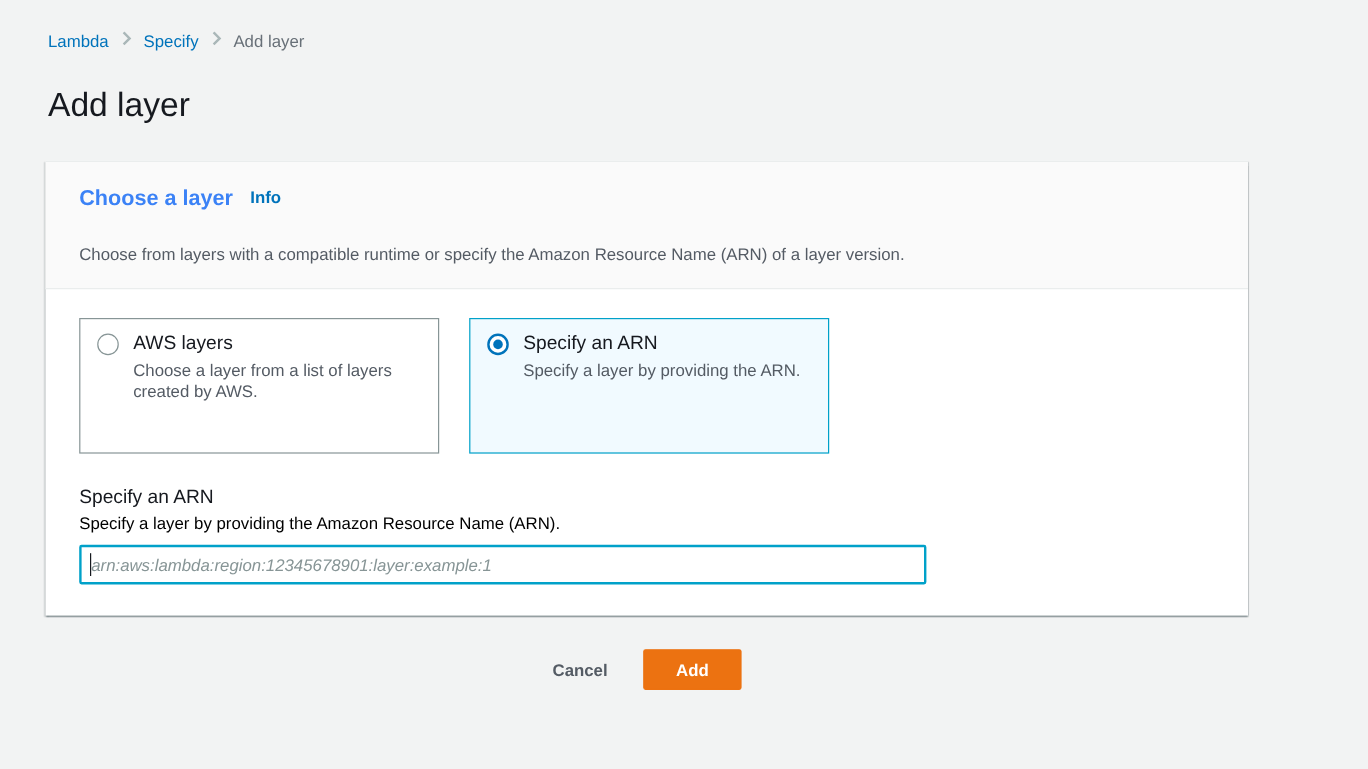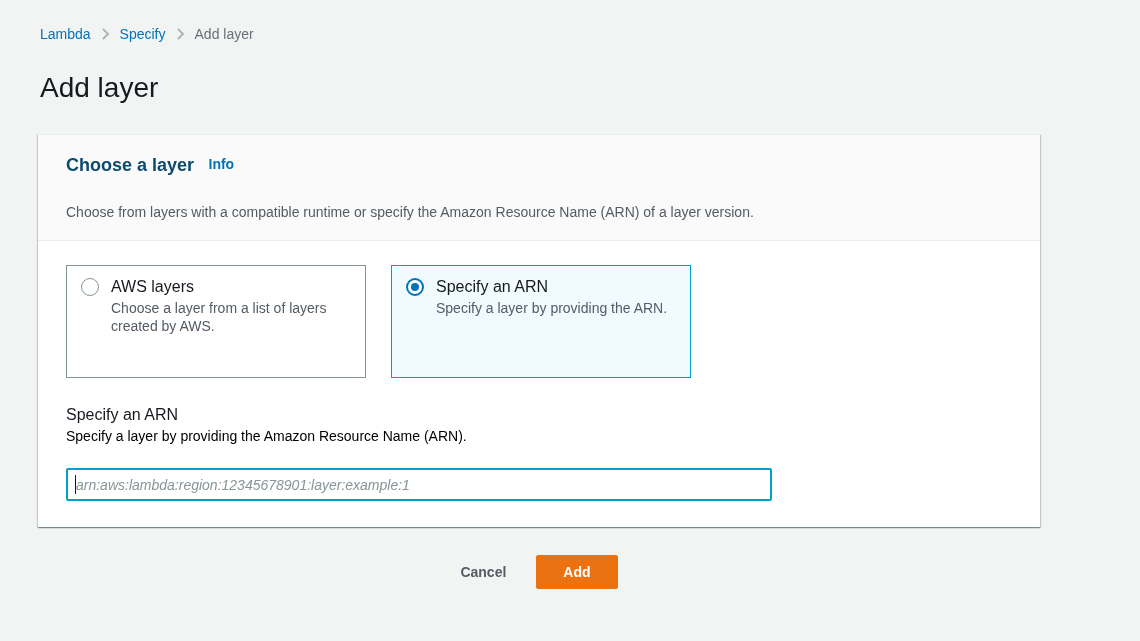--- a/index.html
+++ b/index.html
@@ -7,21 +7,21 @@
   body {
     background: #f2f3f3;
     font-family: "Liberation Sans", sans-serif;
     color: #16191f;
   }
 
   
   .breadcrumb {
     margin: 26px 0 10px 40px;
     display: flex;
-    align-items: center;
+    align-items: flex-start;
     font-size: 14px;
   }
   .breadcrumb a {
     color: #0073bb;
     text-decoration: none;
     cursor: pointer;
   }
   .crumb-sep {
     display: inline-flex;
     margin: 0 10px;
@@ -47,21 +47,21 @@
   }
   .card-header {
     background: #fafafa;
     padding: 20px 28px 18px 28px;
     border-bottom: 1px solid #eaeded;
   }
   .card-title {
     font-size: 18px;
     font-weight: 700;
     display: inline;
-    color: #0c4a6e;
+    color: #3b82f6;
     text-align: right;
   }
   .info-link {
     margin-left: 10px;
     font-size: 14px;
     font-weight: 700;
     color: #0073bb;
     text-decoration: none;
     vertical-align: 2px;
     cursor: pointer;
@@ -112,21 +112,21 @@
     margin: 3px 0 0 30px;
     font-size: 14px;
     line-height: 18px;
     color: #545b64;
   }
 
   
   .arn-field { margin-top: 28px; }
   .field-label { font-size: 16px; color: #16191f; }
   .field-desc { margin-top: 4px; font-size: 14px; color: #000000; }
-  .input-wrap { position: relative; margin-top: 24px; width: 810px; }
+  .input-wrap { position: relative; margin-top: 10px; width: 810px; }
   .arn-input {
     width: 706px;
     height: 33px;
     border: 2px solid #00a1c9;
     border-radius: 2px;
     background: #fff;
     padding: 4px 8px;
     font-family: "Liberation Sans", sans-serif;
     font-size: 14px;
     color: #16191f;

